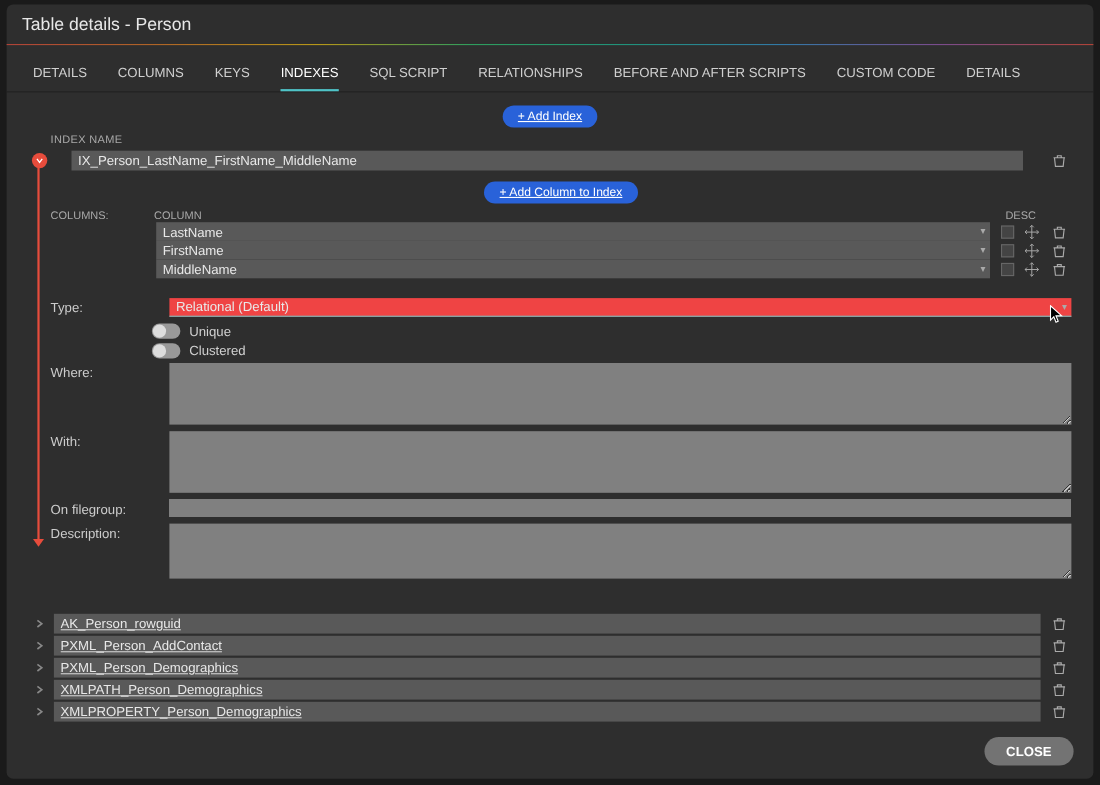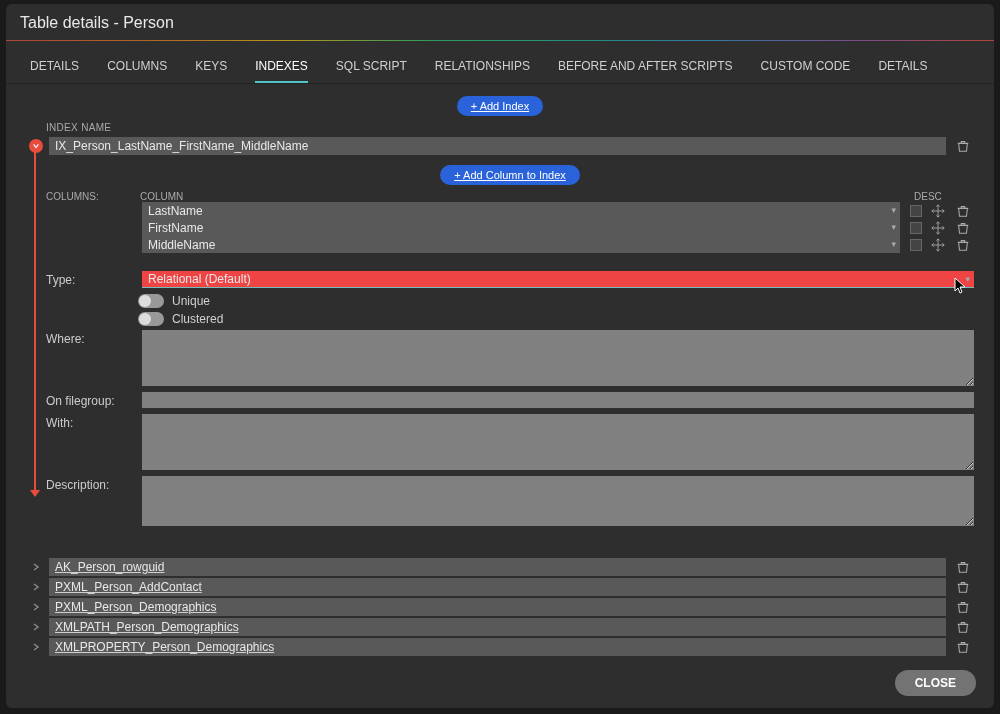--- a/index.html
+++ b/index.html
@@ -74,21 +74,21 @@
   }
   .section-label {
     font-size:10px;
     color:#aaa;
     letter-spacing:0.3px;
     margin: 4px 0 4px 20px;
   }
   .index-name-row {
     display:flex;
     align-items:center;
-    gap:6px;
+    gap:22px;
     padding-left:0;
   }
   .chevron-btn {
     width:14px; height:14px;
     border-radius:50%;
     background:#e74c3c;
     display:flex; align-items:center; justify-content:center;
     cursor:pointer;
     flex-shrink:0;
     margin-left:3px;
@@ -185,21 +185,21 @@
   .checkbox-box {
     width:12px; height:12px;
     background:#444;
     border:1px solid #666;
     margin-left:6px; margin-right:2px;
     flex-shrink:0;
   }
   .field-row {
     display:flex;
     align-items:flex-start;
-    gap:4px;
+    gap:16px;
     margin-bottom:6px;
   }
   .field-row .fl {
     width:92px;
     font-size:12px;
     color:#ccc;
     padding-top:2px;
   }
   .type-select {
     flex:1;
@@ -395,26 +395,26 @@
             <div class="knob"></div>
           </div>
         <span>Clustered</span>
       </div>
 
       <div class="field-row">
         <div class="fl">Where:</div>
         <textarea class="textarea-look" style=""></textarea>
       </div>
       <div class="field-row">
+        <div class="fl">With:</div>
+        <textarea class="textarea-look" style=""></textarea>
+      </div>
+      <div class="field-row">
         <div class="fl">On filegroup:</div>
         <textarea class="textarea-look textarea-short" style="resize: none;"></textarea>
-      </div>
-      <div class="field-row">
-        <div class="fl">With:</div>
-        <textarea class="textarea-look" style=""></textarea>
       </div>
       <div class="field-row">
         <div class="fl">Description:</div>
         <textarea class="textarea-look textarea-small" style=""></textarea>
       </div>
 
     </div>
 
     <div class="other-indexes">
       <div class="other-index-row">

